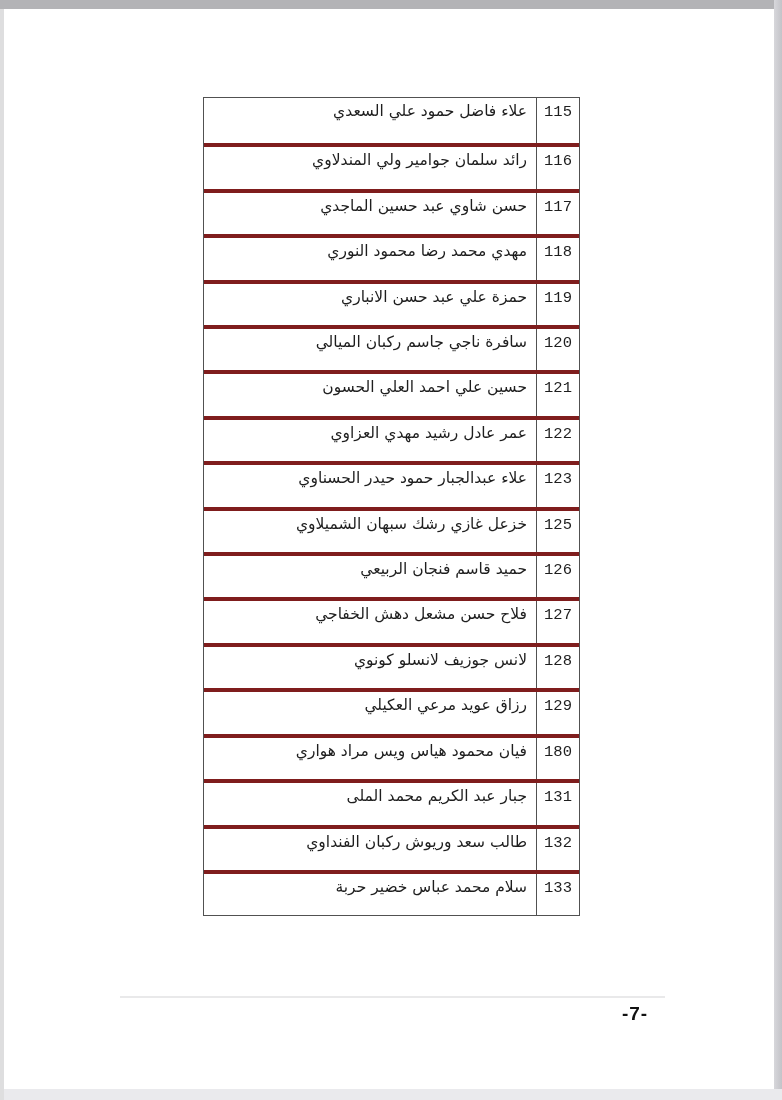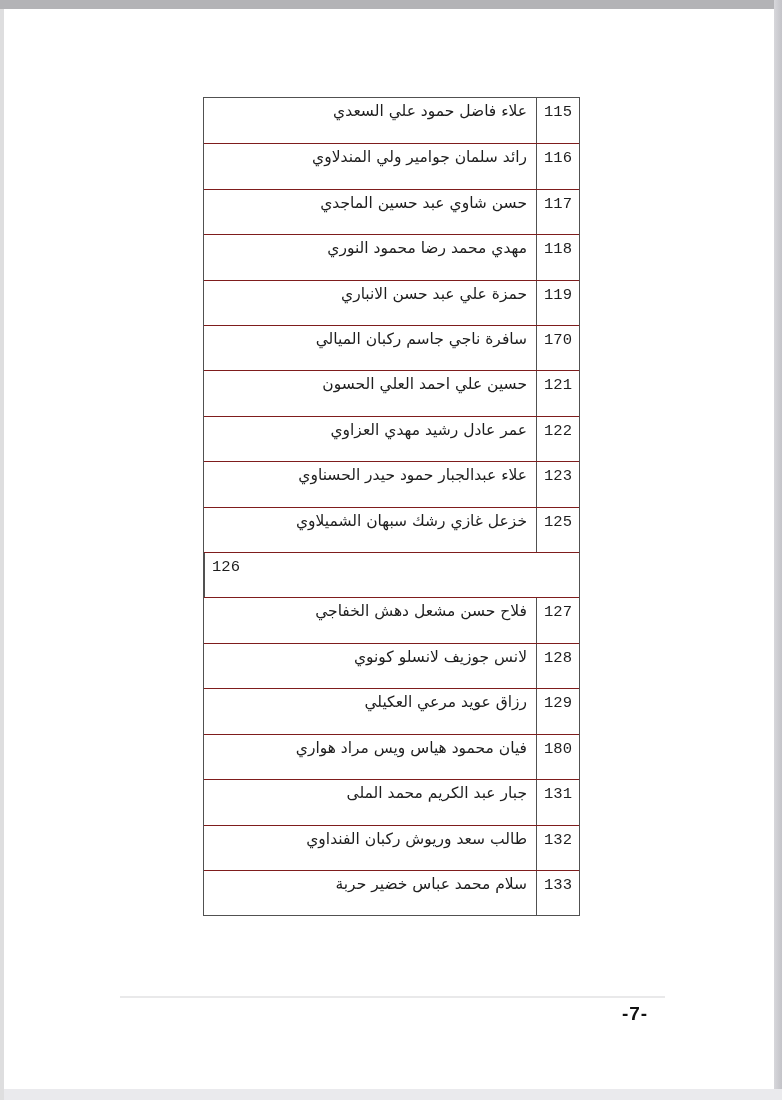--- a/index.html
+++ b/index.html
@@ -31,21 +31,21 @@
     border: 1px solid #515151;
     box-sizing: border-box;
     background: #ffffff;
   }
   .row {
     display: flex;
     box-sizing: border-box;
     height: 45.42px;
   }
   .row + .row {
-    border-top: 1px solid #7f1d1d;
+    border-top: 4px solid #7f1d1d;
   }
   .cell {
     box-sizing: border-box;
     color: #1e1e1e;
   }
   .cell.name {
     flex: 1 1 auto;
     direction: rtl;
     text-align: right;
     font-family: "DejaVu Sans", sans-serif;
@@ -116,21 +116,21 @@
     <div class="cell num">118</div>
   </div>
 
   <div class="row">
     <div class="cell name">حمزة علي عبد حسن الانباري</div>
     <div class="cell num">119</div>
   </div>
 
   <div class="row">
     <div class="cell name">سافرة ناجي جاسم ركبان الميالي</div>
-    <div class="cell num">170</div>
+    <div class="cell num">120</div>
   </div>
 
   <div class="row">
     <div class="cell name">حسين علي احمد العلي الحسون</div>
     <div class="cell num">121</div>
   </div>
 
   <div class="row">
     <div class="cell name">عمر عادل رشيد مهدي العزاوي</div>
     <div class="cell num">122</div>
@@ -141,20 +141,21 @@
     <div class="cell num">123</div>
   </div>
 
 
   <div class="row">
     <div class="cell name">خزعل غازي رشك سبهان الشميلاوي</div>
     <div class="cell num">125</div>
   </div>
 
   <div class="row">
+    <div class="cell name">حميد قاسم فنجان الربيعي</div>
     <div class="cell num">126</div>
   </div>
 
   <div class="row">
     <div class="cell name">فلاح حسن مشعل دهش الخفاجي</div>
     <div class="cell num">127</div>
   </div>
 
   <div class="row">
     <div class="cell name">لانس جوزيف لانسلو كونوي</div>

